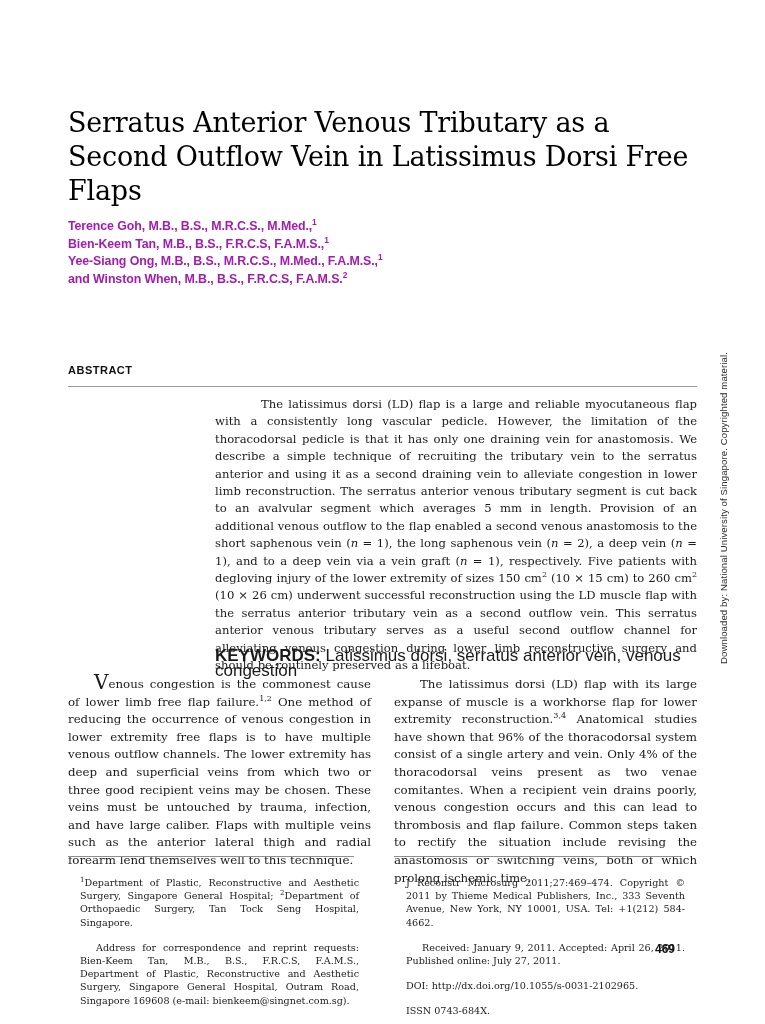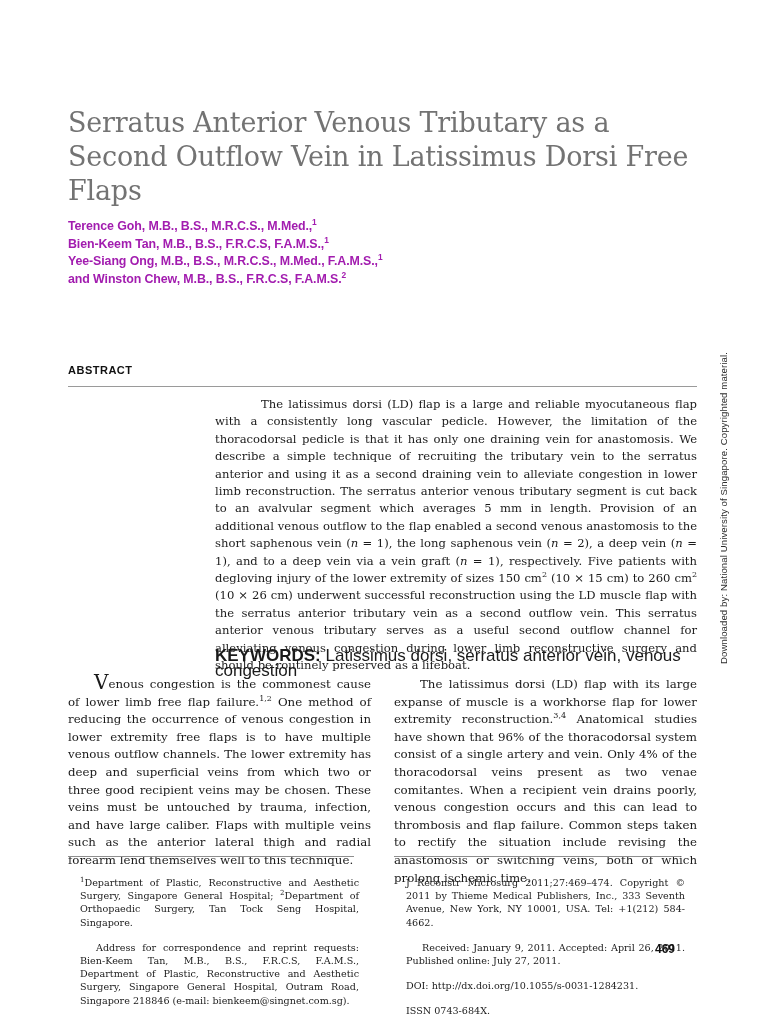--- a/index.html
+++ b/index.html
@@ -27,21 +27,21 @@
   .title {
     position: absolute;
     left: 68px;
     top: 88px;
     width: 640px;
     font-family: "DejaVu Serif", "Liberation Serif", serif;
     font-size: 27px;
     line-height: 34px;
     font-weight: 400;
     letter-spacing: -0.2px;
-    color: #737373;
+    color: #000000;
   }
 
   
   .authors {
     position: absolute;
     left: 68px;
     top: 218px;
     width: 640px;
     font-family: "Liberation Sans", sans-serif;
     font-size: 12.4px;
@@ -193,21 +193,21 @@
 <body>
 
 <div class="page">
 
   <h1 class="title">Serratus Anterior Venous Tributary as a Second Outflow Vein in Latissimus Dorsi Free Flaps</h1>
 
   <div class="authors">
     <div><span>Terence Goh, M.B., B.S., M.R.C.S., M.Med.,</span><sup>1</sup></div>
     <div><span>Bien-Keem Tan, M.B., B.S., F.R.C.S, F.A.M.S.,</span><sup>1</sup></div>
     <div><span>Yee-Siang Ong, M.B., B.S., M.R.C.S., M.Med., F.A.M.S.,</span><sup>1</sup></div>
-    <div><span>and Winston Chew, M.B., B.S., F.R.C.S, F.A.M.S.</span><sup>2</sup></div>
+    <div><span>and Winston When, M.B., B.S., F.R.C.S, F.A.M.S.</span><sup>2</sup></div>
   </div>
 
   <div class="abstract-label">ABSTRACT</div>
   <div class="abstract-rule"></div>
 
   <div class="abstract-body">
     <span class="lead">The latissimus dorsi (LD) flap is a large and reliable myocutaneous flap with a consistently long vascular pedicle. However, the limitation of the thoracodorsal pedicle is that it has only one draining vein for anastomosis. We describe a simple technique of recruiting the tributary vein to the serratus anterior and using it as a second draining vein to alleviate congestion in lower limb reconstruction. The serratus anterior venous tributary segment is cut back to an avalvular segment which averages 5 mm in length. Provision of an additional venous outflow to the flap enabled a second venous anastomosis to the short saphenous vein (</span><i>n</i><span> = 1), the long saphenous vein (</span><i>n</i><span> = 2), a deep vein (</span><i>n</i><span> = 1), and to a deep vein via a vein graft (</span><i>n</i><span> = 1), respectively. Five patients with degloving injury of the lower extremity of sizes 150 cm</span><sup>2</sup><span> (10 × 15 cm) to 260 cm</span><sup>2</sup><span> (10 × 26 cm) underwent successful reconstruction using the LD muscle flap with the serratus anterior tributary vein as a second outflow vein. This serratus anterior venous tributary serves as a useful second outflow channel for alleviating venous congestion during lower limb reconstructive surgery and should be routinely preserved as a lifeboat.</span>
   </div>
 
   <div class="keywords">
@@ -220,27 +220,27 @@
 
   <div class="col col-right">
     <p><span>The latissimus dorsi (LD) flap with its large expanse of muscle is a workhorse flap for lower extremity reconstruction.</span><sup>3,4</sup><span> Anatomical studies have shown that 96% of the thoracodorsal system consist of a single artery and vein. Only 4% of the thoracodorsal veins present as two venae comitantes. When a recipient vein drains poorly, venous congestion occurs and this can lead to thrombosis and flap failure. Common steps taken to rectify the situation include revising the anastomosis or switching veins, both of which prolong ischemic time.</span></p>
   </div>
 
   <div class="foot-rule foot-rule-left"></div>
   <div class="foot-rule foot-rule-right"></div>
 
   <div class="foot foot-left">
     <p><sup>1</sup><span>Department of Plastic, Reconstructive and Aesthetic Surgery, Singapore General Hospital; </span><sup>2</sup><span>Department of Orthopaedic Surgery, Tan Tock Seng Hospital, Singapore.</span></p>
-    <p class="indent">Address for correspondence and reprint requests: Bien-Keem Tan, M.B., B.S., F.R.C.S, F.A.M.S., Department of Plastic, Reconstructive and Aesthetic Surgery, Singapore General Hospital, Outram Road, Singapore 218846 (e-mail: bienkeem@singnet.com.sg).</p>
+    <p class="indent">Address for correspondence and reprint requests: Bien-Keem Tan, M.B., B.S., F.R.C.S, F.A.M.S., Department of Plastic, Reconstructive and Aesthetic Surgery, Singapore General Hospital, Outram Road, Singapore 169608 (e-mail: bienkeem@singnet.com.sg).</p>
   </div>
 
   <div class="foot foot-right">
     <p>J Reconstr Microsurg 2011;27:469–474. Copyright © 2011 by Thieme Medical Publishers, Inc., 333 Seventh Avenue, New York, NY 10001, USA. Tel: +1(212) 584-4662.</p>
     <p class="indent">Received: January 9, 2011. Accepted: April 26, 2011. Published online: July 27, 2011.</p>
-    <p>DOI: http://dx.doi.org/10.1055/s-0031-1284231.</p>
+    <p>DOI: http://dx.doi.org/10.1055/s-0031-2102965.</p>
     <p>ISSN 0743-684X.</p>
   </div>
 
   <div class="page-number">469</div>
 
   <div class="watermark">Downloaded by: National University of Singapore. Copyrighted material.</div>
 
 </div>
 
 </body></html>

